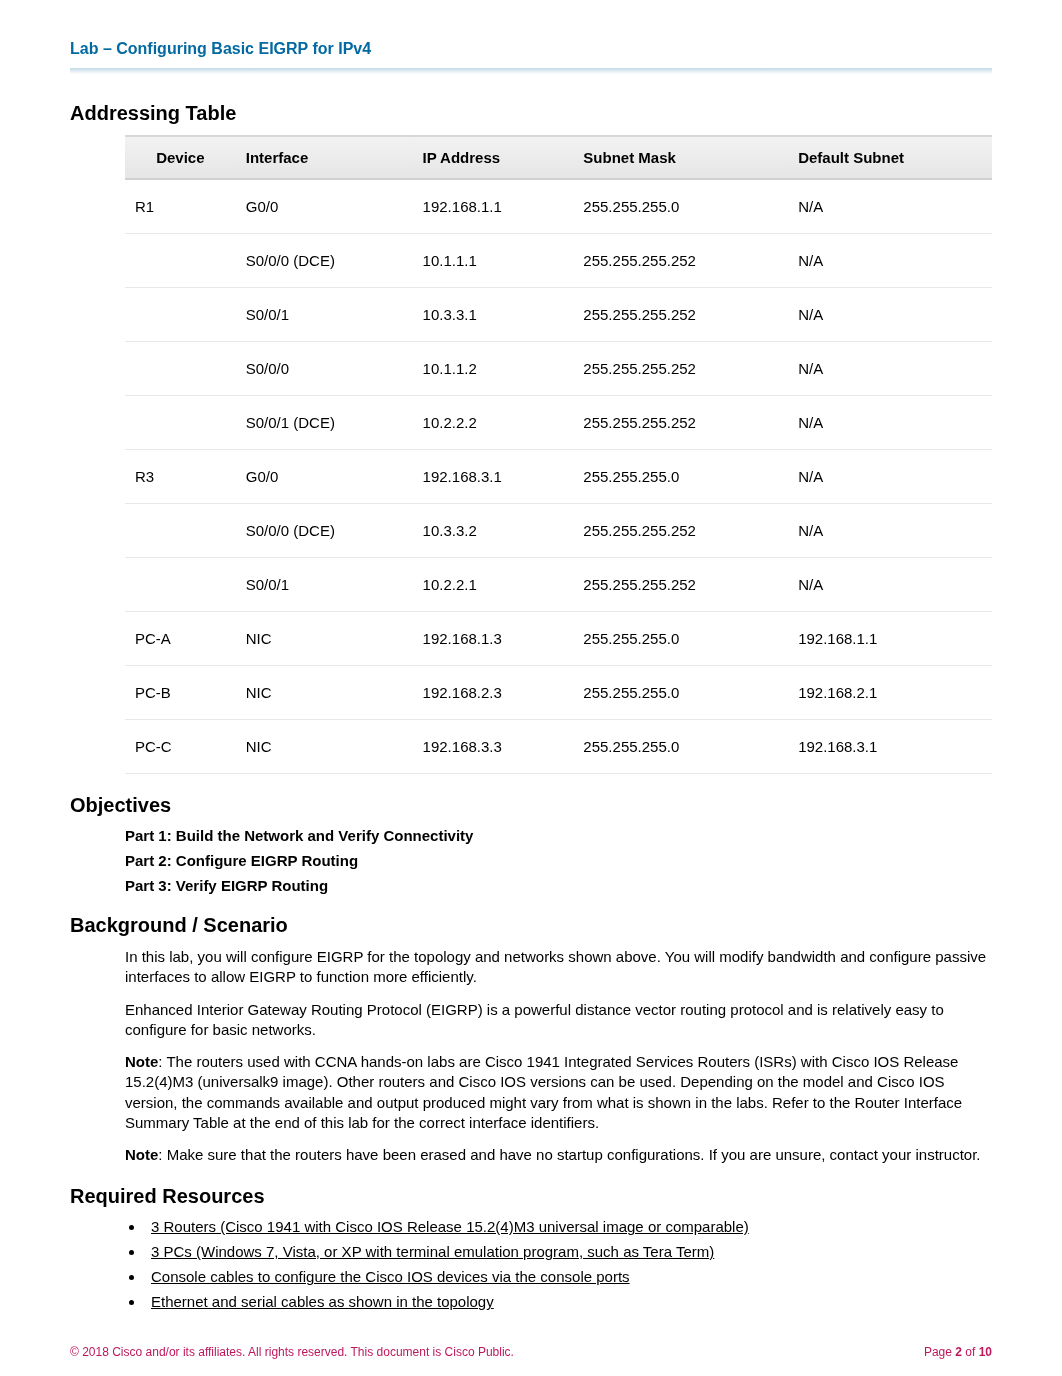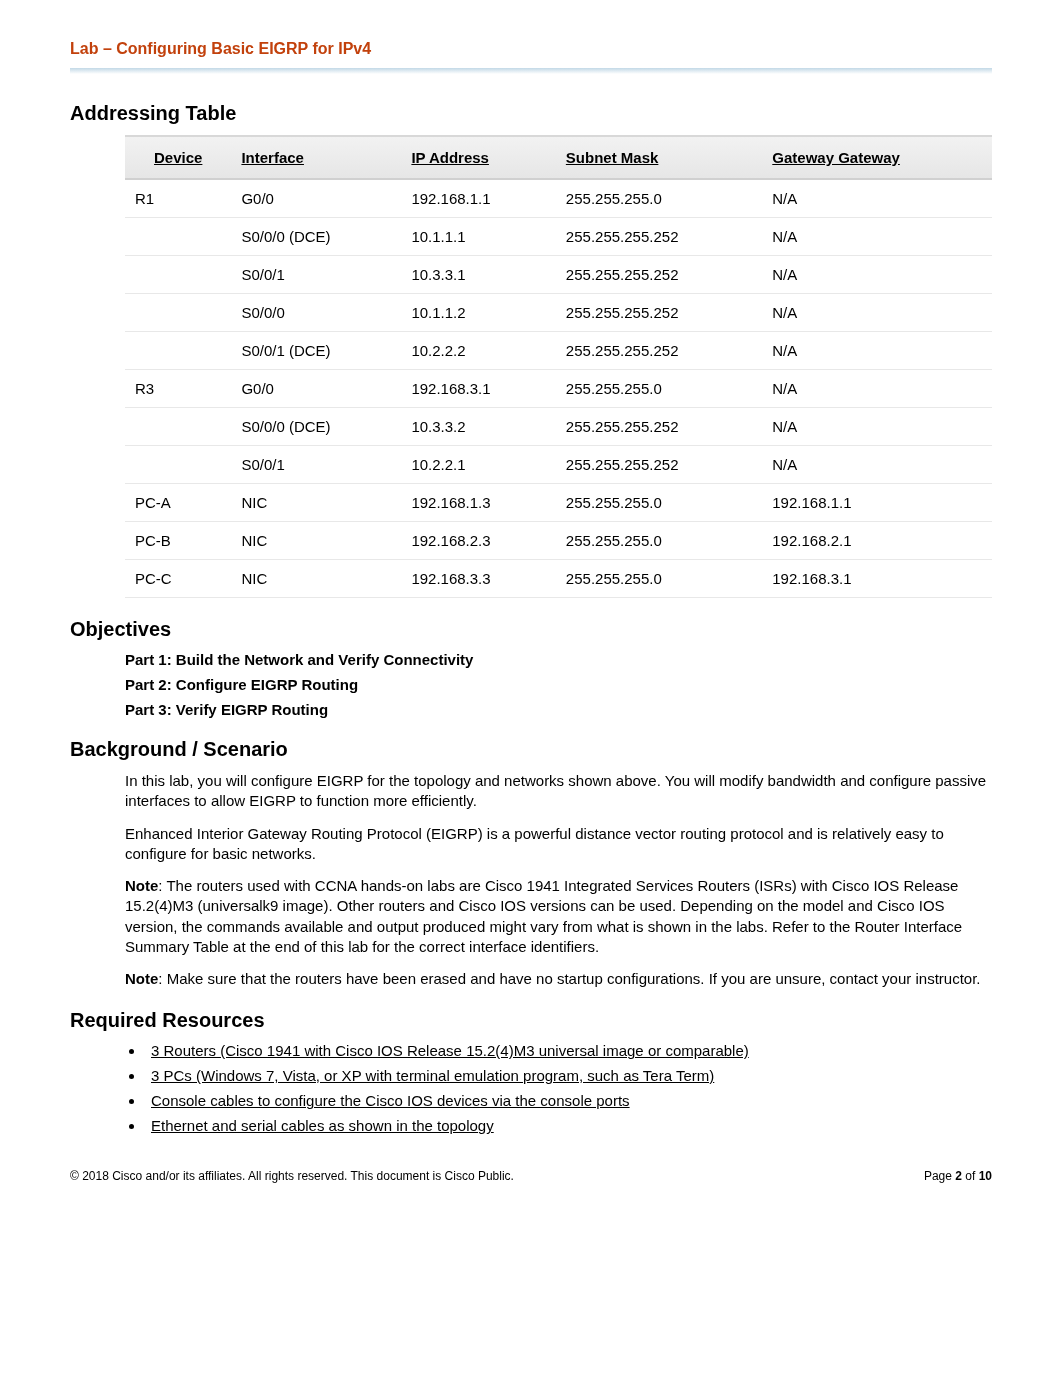--- a/index.html
+++ b/index.html
@@ -10,21 +10,21 @@
     background: #ffffff;
     color: #000;
     width: 1062px;
   }
   .page {
     padding: 40px 70px 30px 70px;
   }
   .header-title {
     font-size: 16px;
     font-weight: bold;
-    color: #c2410c;
+    color: #0369a1;
     padding-bottom: 10px;
   }
   .header-rule {
     height: 6px;
     background: linear-gradient(to bottom, rgba(120,170,200,0.45), rgba(255,255,255,0));
     margin-bottom: 28px;
   }
   h2.section {
     font-size: 20px;
     font-weight: bold;
@@ -38,25 +38,24 @@
     border-collapse: collapse;
     font-size: 15px;
   }
   table.addr th {
     text-align: left;
     font-weight: bold;
     padding: 12px 10px 12px 10px;
     background: linear-gradient(to bottom, #f2f2f2, #e6e6e6);
     border-bottom: 2px solid #d0d0d0;
     border-top: 2px solid #d8d8d8;
-    text-decoration: underline;
   }
   table.addr th:first-child { text-align: center; }
   table.addr td {
-    padding: 10px 10px;
+    padding: 18px 10px;
     border-bottom: 1px solid #e8e8e8;
     vertical-align: middle;
   }
   table.addr td.device {
     white-space: nowrap;
   }
   .obj-part {
     font-size: 15px;
     font-weight: bold;
     margin: 8px 0 8px 0;
@@ -74,21 +73,21 @@
     text-decoration: underline;
   }
   ul.resources li {
     margin: 8px 0;
     padding-left: 6px;
   }
   .footer {
     display: flex;
     justify-content: space-between;
     font-size: 12px;
-    color: #000000;
+    color: #be185d;
     margin-top: 35px;
   }
 </style>
 </head>
 <body>
 
 <div class="page">
 
   <div class="header-title">Lab – Configuring Basic EIGRP for IPv4</div>
   <div class="header-rule"></div>
@@ -96,21 +95,21 @@
   <h2 class="section">Addressing Table</h2>
 
   <div class="indent">
     <table class="addr">
       <thead>
         <tr>
           <th>Device</th>
           <th>Interface</th>
           <th>IP Address</th>
           <th>Subnet Mask</th>
-          <th>Gateway Gateway</th>
+          <th>Default Subnet</th>
         </tr>
       </thead>
       <tbody id="addr-body">
           <tr>
             <td class="device">R1</td>
             <td>G0/0</td>
             <td>192.168.1.1</td>
             <td>255.255.255.0</td>
             <td>N/A</td>
           </tr>

